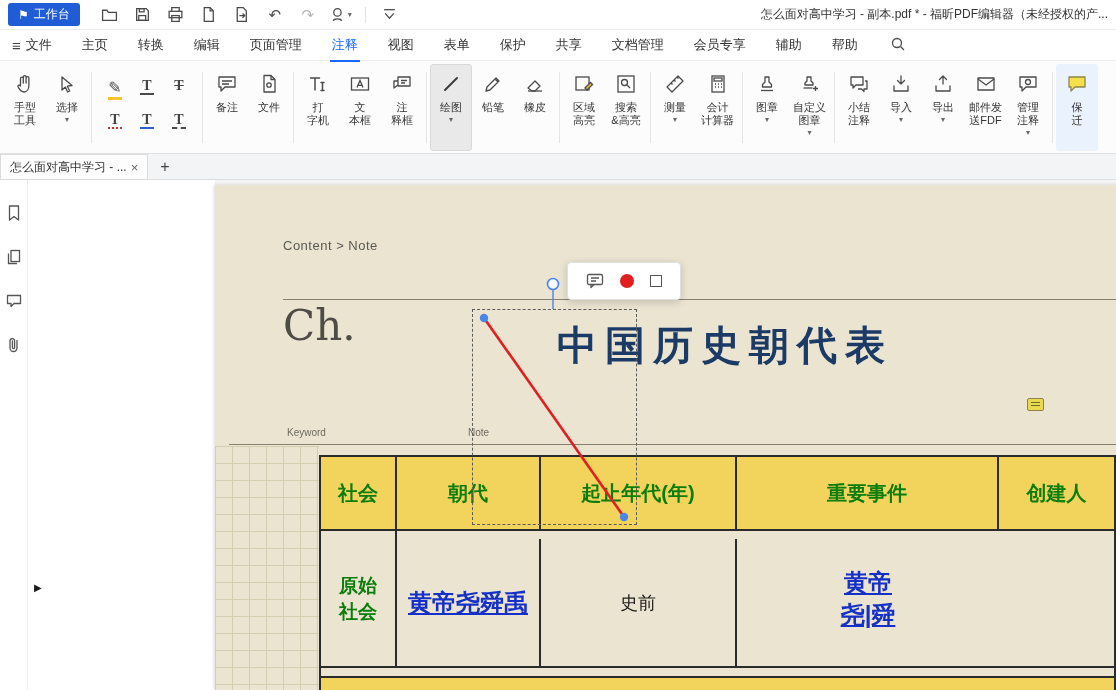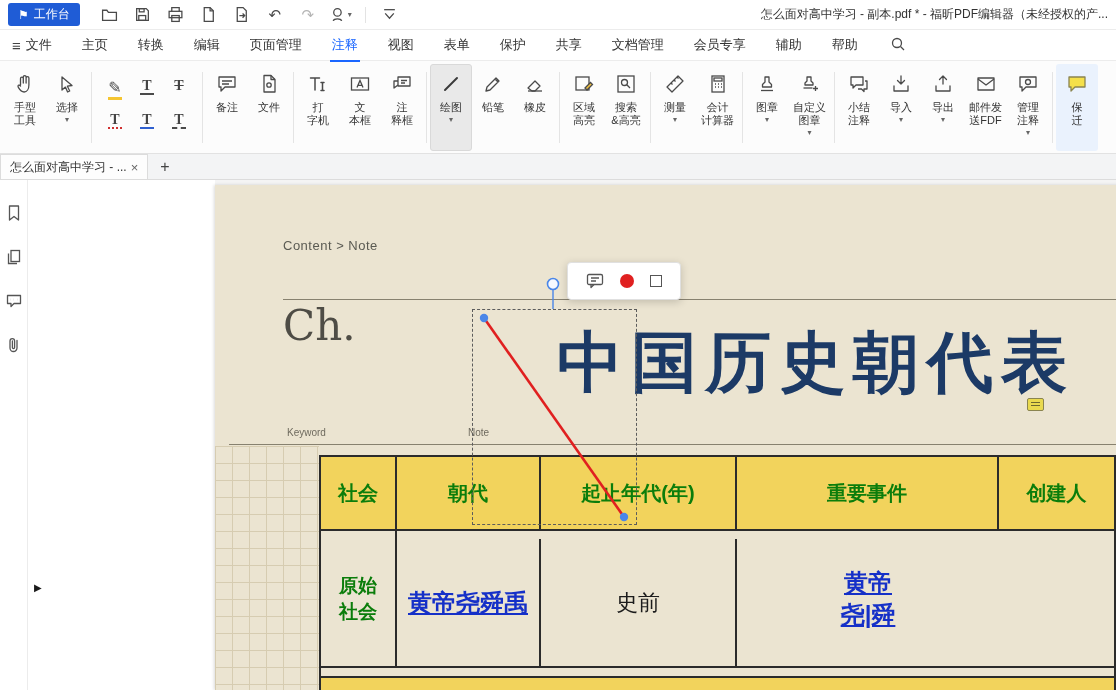--- a/index.html
+++ b/index.html
@@ -61,40 +61,40 @@
   .canvas { position:relative; flex:1; background:#f4f4f4; overflow:hidden; }
   .panel-strip { position:absolute; left:0; top:0; width:187px; height:100%; background:#fff; }
   .expand-arrow { position:absolute; left:6px; top:402px; font-size:10px; color:#1a1a1a; cursor:pointer; }
 
   
   .page { position:absolute; left:187px; top:5px; width:1001px; height:505px; background:var(--page-cream,#ebe4d1); box-shadow:-1px 0 3px rgba(0,0,0,.15); }
   .breadcrumb { position:absolute; left:68px; top:53px; font-size:13px; color:#5a5a52; letter-spacing:.5px; }
   .hr1 { position:absolute; left:68px; top:114px; width:833px; height:1px; background:#87816f; }
   .hr2 { position:absolute; left:14px; top:259px; width:887px; height:1px; background:#87816f; }
   .chapter { position:absolute; left:68px; top:116px; font-family:"DejaVu Serif", serif; font-size:42px; color:#4e4c45; }
-  .doc-title { position:absolute; left:342px; top:133px; font-family:"DejaVu Serif", serif; font-weight:bold; font-size:66px; letter-spacing:8px; color:var(--title-navy,#1c3a66); white-space:nowrap; }
+  .doc-title { position:absolute; left:342px; top:133px; font-family:"DejaVu Serif", serif; font-weight:bold; font-size:40px; letter-spacing:8px; color:var(--title-navy,#1c3a66); white-space:nowrap; }
   .note-anno { position:absolute; left:812px; top:213px; width:17px; height:13px; background:#e9d94e; border:1px solid #8a8450; border-radius:2px; cursor:pointer; }
   .note-anno::after { content:""; position:absolute; left:3px; top:3px; right:3px; height:1px; background:#6d682f; box-shadow:0 3px 0 #6d682f; }
   .kw-label { position:absolute; left:72px; top:242px; font-size:10px; color:#6e6a5e; }
   .nt-label { position:absolute; left:253px; top:242px; font-size:10px; color:#6e6a5e; }
   .grid-strip { position:absolute; left:0; top:261px; width:104px; height:244px;
     background-image:linear-gradient(#d6ccb1 1px, transparent 1px), linear-gradient(90deg,#d6ccb1 1px, transparent 1px);
     background-size:17px 17px; }
 
   
   .dyn-table { position:absolute; left:104px; top:270px; width:797px; height:235px; display:flex; flex-direction:column; border-left:2px solid #2b2b2b; border-right:2px solid #2b2b2b; }
   .t-head { display:grid; grid-template-columns:76px 144px 196px 262px 115px; height:76px; background:var(--table-yellow,#f2d35c); border-top:2px solid #2b2b2b; border-bottom:2px solid #2b2b2b; }
   .t-head > div { display:flex; align-items:center; justify-content:center; font-size:20px; font-weight:bold; color:var(--header-green,#0b7d0b); border-right:2px solid #2b2b2b; }
   .t-head > div:last-child, .t-row > div:last-child { border-right:none; }
   .t-row { display:grid; grid-template-columns:76px 144px 196px 262px 115px; height:137px; border-bottom:2px solid #2b2b2b; }
   .t-row > div { border-right:2px solid #2b2b2b; display:flex; flex-direction:column; align-items:center; justify-content:center; }
   .t-row > div.single { justify-content:center;margin-top:8px; }
   .cell-green { color:var(--header-green,#0b7d0b); font-size:19px; font-weight:bold; }
   .cell-red { color:var(--red,#c81414); font-size:17px; }
-  .cell-black { color:#1c1c1c; font-size:22px; }
+  .cell-black { color:#1c1c1c; font-size:18px; }
   .link { color:var(--link-blue,#1530c8); font-size:24px; font-weight:bold; text-decoration:underline; cursor:pointer; }
   .t-gap { height:8px; }
   .t-yellow { flex:1; background:var(--table-yellow,#f2d35c); border-top:2px solid #2b2b2b; }
 
   
   .sel-rect { position:absolute; left:257px; top:124px; width:165px; height:216px; border:1px dashed #5c5c5c; cursor:move; }
   .anno-svg { position:absolute; left:0; top:0; width:901px; height:505px; pointer-events:none; }
   .float-bar { position:absolute; left:352px; top:77px; width:114px; height:38px; background:#fff; border:1px solid #e0e0e0; border-radius:4px; box-shadow:0 2px 8px rgba(0,0,0,.18); display:flex; align-items:center; justify-content:space-around; padding:0 10px; }
   .fb-red { width:14px; height:14px; border-radius:50%; background:#e02020; cursor:pointer; }
   .fb-square { width:12px; height:12px; border:1.6px solid #555; cursor:pointer; }

